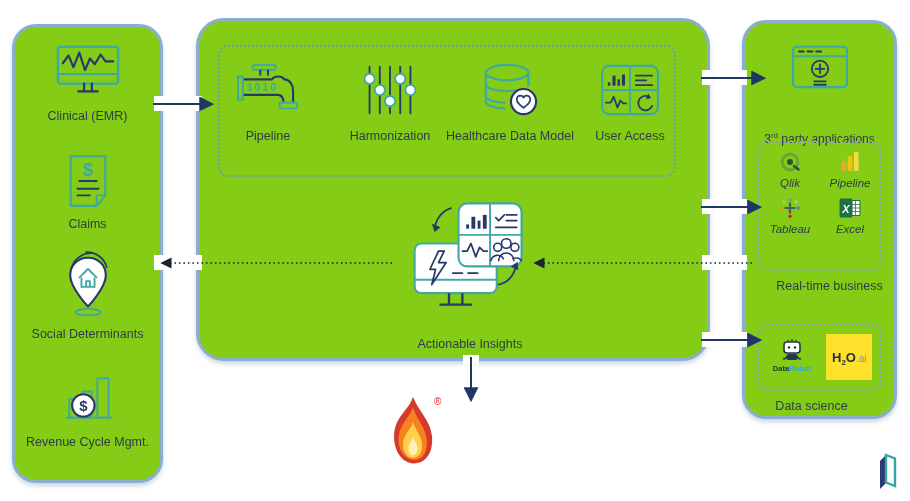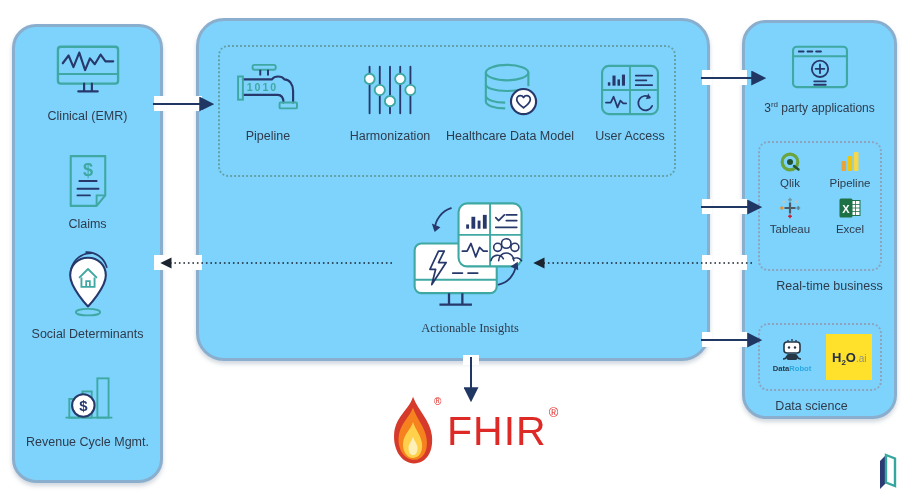--- a/index.html
+++ b/index.html
@@ -1,30 +1,30 @@
 <!DOCTYPE html>
 <html><head>
 <meta charset="utf-8">
 <style>
   html,body{margin:0;padding:0;background:#fff;}
   #stage{position:relative;width:910px;height:501px;background:#fff;overflow:hidden;
          font-family:"Liberation Sans",sans-serif;}
-  .panel{position:absolute;background:#7dd3fc;border:3px solid #8AAECE;border-radius:24px;
+  .panel{position:absolute;background:#84cc16;border:3px solid #8AAECE;border-radius:24px;
          box-sizing:border-box;box-shadow:0 3px 4px rgba(120,140,160,.35);}
   .lbl{font-size:12.5px;color:#2F3B4C;text-align:center;line-height:1.18;white-space:nowrap;}
   .lbl.wrap{white-space:normal;}
   .src-item{position:absolute;left:0;right:0;display:flex;flex-direction:column;align-items:center;}
   .src-item .ic{margin-bottom:8px;}
   .dashbox{position:absolute;box-sizing:border-box;border-radius:10px;}
   .dash-teal{border:2px dotted #66A1A8;}
   .dash-blue{border:2px dotted #8EA3BD;}
   .cap-item{position:absolute;display:flex;flex-direction:column;align-items:center;}
   .cap-item .icwrap{height:66px;display:flex;align-items:center;justify-content:center;}
   .cap-item .lbl{margin-top:6px;}
-  .bi-grid{position:absolute;left:0;right:0;top:8px;display:grid;grid-template-columns:1fr 1fr;row-gap:6px;}
+  .bi-grid{position:absolute;left:0;right:0;top:8px;display:grid;grid-template-columns:1fr 1fr;row-gap:6px;font-style:italic;}
   .bi-cell{display:flex;flex-direction:column;align-items:center;}
   .bi-cell .lbl{font-size:11.5px;margin-top:4px;}
   .abs{position:absolute;}
   sup.rd{font-size:8px;vertical-align:super;}
   #fhir-word{position:absolute;left:447px;top:405px;font-size:41px;color:#DE2A26;
              letter-spacing:1px;font-weight:400;}
   #fhir-word .reg{font-size:13px;vertical-align:28px;margin-left:2px;}
   svg{display:block;}
 </style>
 </head>
@@ -177,38 +177,38 @@
           <circle cx="113" cy="54" r="4.2" fill="#fff" stroke="#27386B" stroke-width="1.7"></circle>
           <circle cx="104" cy="50" r="5" fill="#fff" stroke="#27386B" stroke-width="1.7"></circle>
           <path d="M88,68 a7,7 0 0 1 13,-2 M96,68 a8,8 0 0 1 16,0 M111,66 a7,7 0 0 1 9,2" fill="none" stroke="#27386B" stroke-width="1.7" stroke-linecap="round"></path>
           <polyline points="58,58 63,58 67,50 72,64 76,54 80,58 84,58" fill="none" stroke="#27386B" stroke-width="1.8" stroke-linejoin="round" stroke-linecap="round"></polyline>
           <path d="M46,13 A25,25 0 0 0 29,35" fill="none" stroke="#27386B" stroke-width="1.9" stroke-linecap="round"></path>
           <path d="M26,29 L29,38 L35,33 Z" fill="#27386B"></path>
           <path d="M96,93 A23,23 0 0 0 114,73" fill="none" stroke="#27386B" stroke-width="1.9" stroke-linecap="round"></path>
           <path d="M108.5,74 L116,69 L116.5,78 Z" fill="#27386B"></path>
         </svg>
       </span>
-      <span class="lbl" style="margin-top:8px;font-family:Liberation Serif, serif;">Actionable Insights</span>
+      <span class="lbl" style="margin-top:24px;">Actionable Insights</span>
     </div>
   </div>
 
   <div class="panel" style="left:742px;top:20px;width:155px;height:399px;">
 
     <div class="abs" style="left:0;right:0;top:16px;display:flex;flex-direction:column;align-items:center;">
       <span style="margin-bottom:9px;">
         <svg width="58" height="52" viewBox="0 0 60 54">
           <rect x="2" y="8" width="56" height="42" rx="4" fill="none" stroke="#3FA8A2" stroke-width="2.2"></rect>
           <line x1="2" y1="18" x2="58" y2="18" stroke="#3FA8A2" stroke-width="2"></line>
           <path d="M8,13 h5 M17,13 h5 M26,13 h5" stroke="#27386B" stroke-width="2" stroke-linecap="round"></path>
           <circle cx="30" cy="31" r="8.5" fill="none" stroke="#27386B" stroke-width="1.9"></circle>
           <path d="M30,26.5 V35.5 M25.5,31 H34.5" stroke="#27386B" stroke-width="1.9" stroke-linecap="round"></path>
           <path d="M24,44 h12 M24,47.5 h12" stroke="#27386B" stroke-width="1.9" stroke-linecap="round"></path>
         </svg>
       </span>
-      <span class="lbl" style="font-size:12px;"><span>3</span><sup class="rd">rd</sup><span> party applications</span></span>
+      <span class="lbl" style="font-size:12px;margin-top:31px;"><span>3</span><sup class="rd">rd</sup><span> party applications</span></span>
     </div>
 
     <div class="dashbox dash-blue" style="left:13px;top:118px;width:124px;height:130px;">
       <div class="bi-grid">
         <div class="bi-cell">
           <span>
             <svg width="22" height="22" viewBox="0 0 22 22">
               <circle cx="11" cy="11" r="7.8" fill="none" stroke="#6BA43B" stroke-width="3.2"></circle>
               <circle cx="11" cy="11" r="3" fill="#23532F"></circle>
               <line x1="15" y1="15" x2="19.5" y2="18.5" stroke="#23532F" stroke-width="2.4" stroke-linecap="round"></line>
@@ -289,21 +289,20 @@
 
   <span class="abs" style="left:386px;top:392px;">
     <svg width="54" height="78" viewBox="0 0 60 80">
       <path d="M30,2 C26,16 10,24 9,44 C8,62 18,76 31,76 C45,76 53,63 51,45 C49,28 36,18 30,2 Z" fill="#D53A2A"></path>
       <path d="M30,14 C27,24 15,32 14,47 C13,61 21,72 31,72 C42,72 47,61 45,48 C43,35 34,27 30,14 Z" fill="#F5821F"></path>
       <path d="M30,30 C28,38 20,43 19,53 C18,63 24,70 30,70 C37,70 41,63 40,54 C39,45 33,39 30,30 Z" fill="#FFD04B"></path>
       <path d="M30,46 C29,51 25,54 25,59 C25,64 27,67 30,67 C33,67 35,64 35,59 C35,54 31,51 30,46 Z" fill="#FFF0B8"></path>
     </svg>
   </span>
   <span class="abs" style="left:434px;top:396px;font-size:10px;color:#DE2A26;">®</span>
-  <div id="fhir-word"><span>FHIR</span><span class="reg">®</span></div>
 
   <span class="abs" style="left:877px;top:449px;">
     <svg width="22" height="44" viewBox="0 0 22 44">
       <path d="M3,12 L9,6 L9,34 L3,40 Z" fill="#2B3A75"></path>
       <path d="M9,6 L18,9.5 L18,37 L9,33.5 Z" fill="#fff" stroke="#36A79E" stroke-width="2.4"></path>
     </svg>
   </span>
 
   <svg class="abs" style="left:0;top:0;pointer-events:none;" width="910" height="501" viewBox="0 0 910 501">
     <defs>

